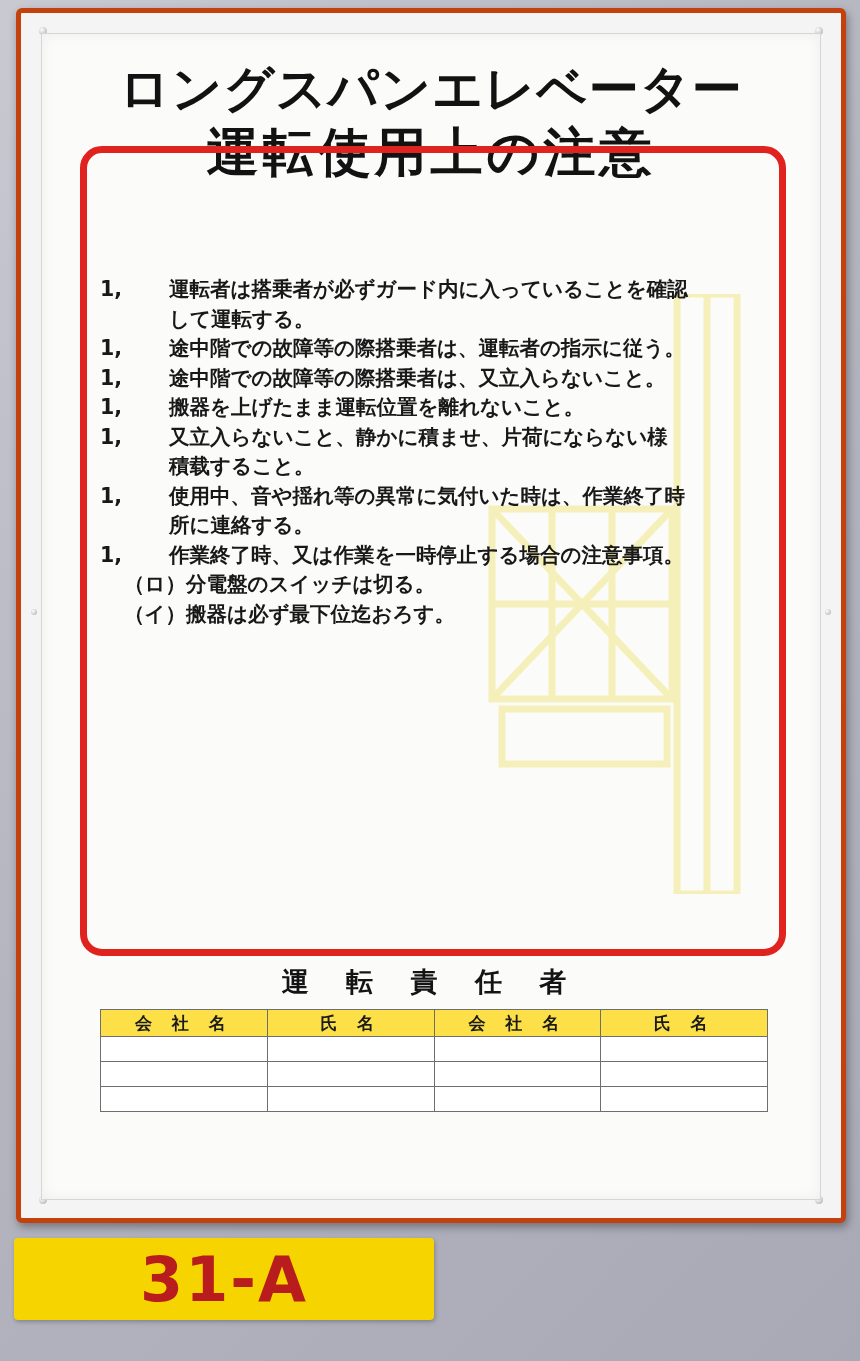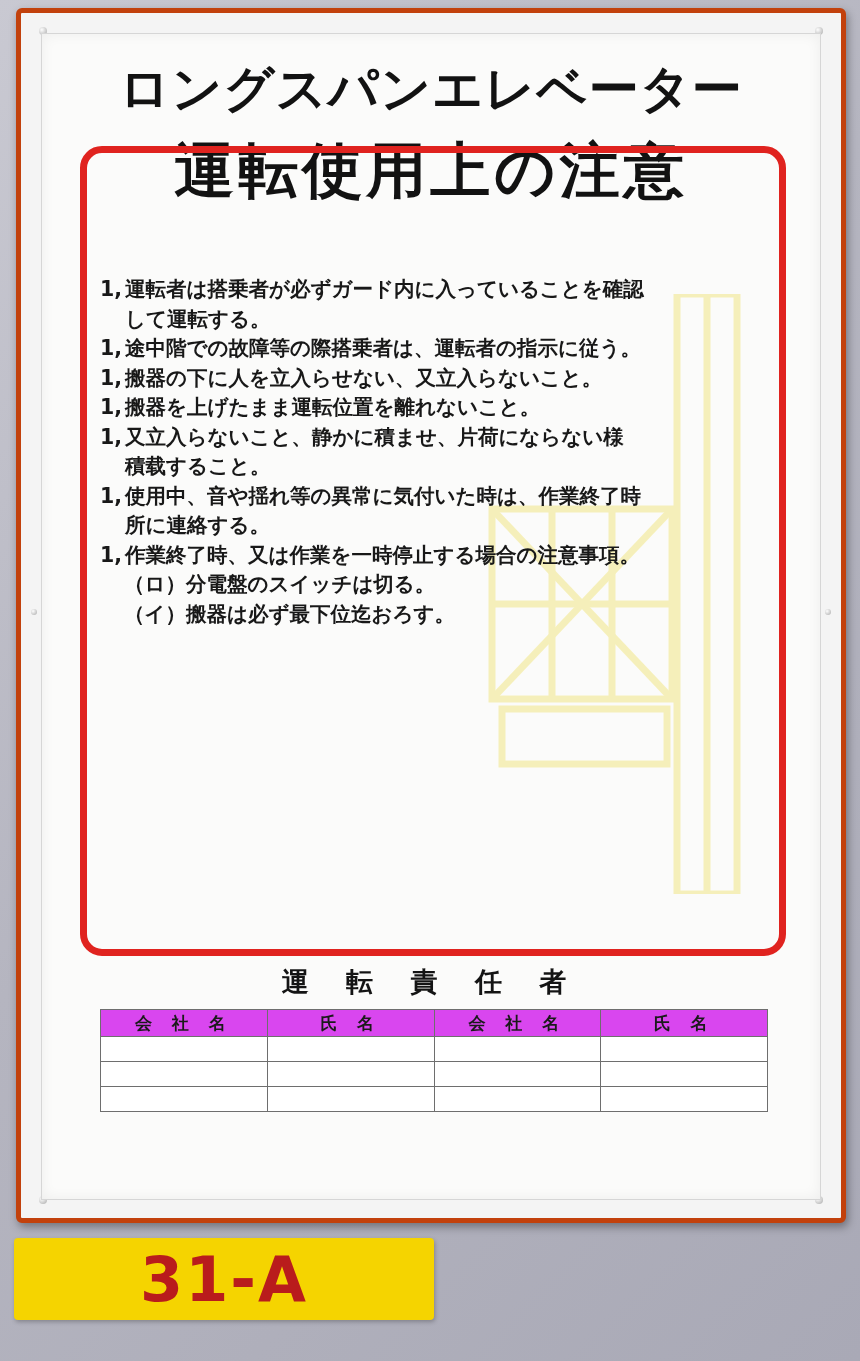--- a/index.html
+++ b/index.html
@@ -66,21 +66,21 @@
     text-align: center;
   }
   .title-line {
     font-family: "DejaVu Sans", sans-serif;
     font-weight: bold;
     color: #121212;
     letter-spacing: 1px;
     line-height: 1.08;
   }
   .title-line.one { font-size: 50px; }
-  .title-line.two { font-size: 60px; margin-top: 22px; letter-spacing: 4px; }
+  .title-line.two { font-size: 52px; margin-top: 8px; letter-spacing: 4px; }
 
   .red-frame {
     position: absolute;
     left: 38px;
     right: 34px;
     top: 112px;
     height: 810px;
     border: 7px solid #e0231f;
     border-radius: 22px;
     box-sizing: border-box;
@@ -117,20 +117,21 @@
     padding-right: 3px;
     white-space: nowrap;
   }
   .rule .body {
     flex: 1 1 auto;
   }
   .rule .body .ln {
     display: block;
     margin-bottom: 9px;
     white-space: nowrap;
+    margin-left: 44px;
   }
   .rule .body .ln:last-child { margin-bottom: 0; }
   .sub {
     margin-left: 24px;
     margin-bottom: 9px;
     white-space: nowrap;
   }
 
   .resp-title {
     position: absolute;
@@ -159,21 +160,21 @@
     padding: 0;
   }
   .resp-table th {
     font-family: "DejaVu Sans", sans-serif;
     font-size: 17px;
     font-weight: bold;
     color: #1a1a1a;
     letter-spacing: 7px;
     text-align: center;
     height: 26px;
-    background: #d946ef;
+    background: #fde047;
   }
   .resp-table td { background: #ffffff; }
 
   .code-badge {
     position: absolute;
     left: 14px;
     top: 1238px;
     width: 420px;
     height: 82px;
     background: #f5d400;
@@ -237,21 +238,21 @@
       </div>
       <div class="rule">
         <span class="num">1,</span>
         <span class="body">
           <span class="ln">途中階での故障等の際搭乗者は、運転者の指示に従う。</span>
         </span>
       </div>
       <div class="rule">
         <span class="num">1,</span>
         <span class="body">
-          <span class="ln">搬器の下に人を立入らせない、又立入らないこと。</span>
+          <span class="ln">途中階での故障等の際搭乗者は、又立入らないこと。</span>
         </span>
       </div>
       <div class="rule">
         <span class="num">1,</span>
         <span class="body">
           <span class="ln">搬器を上げたまま運転位置を離れないこと。</span>
         </span>
       </div>
       <div class="rule">
         <span class="num">1,</span>

